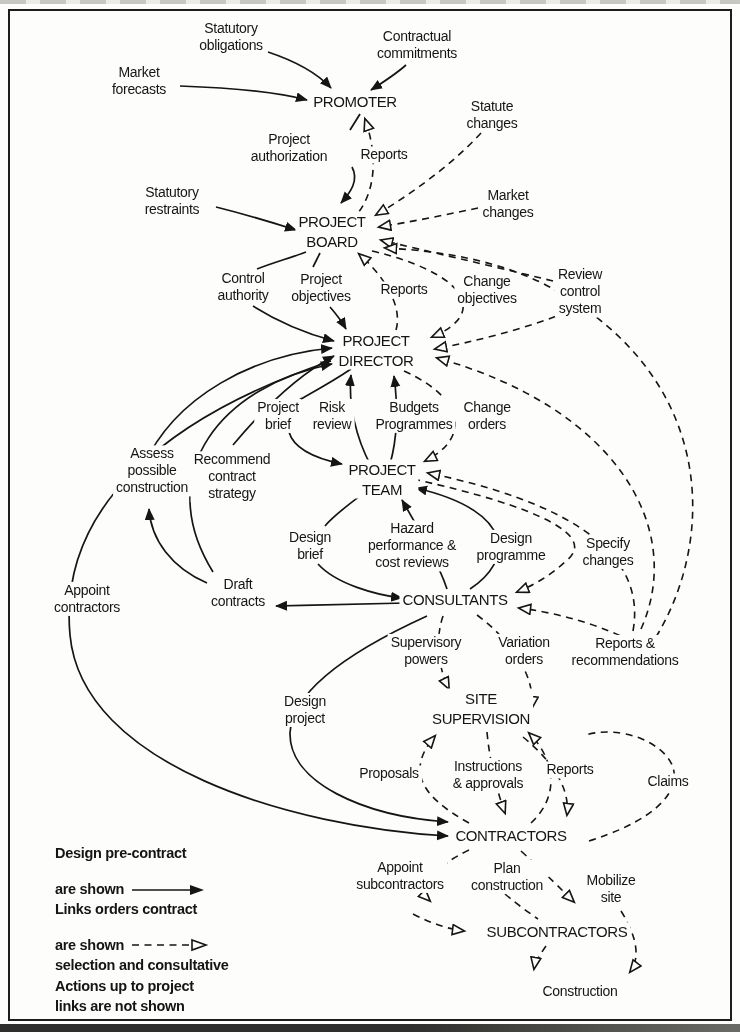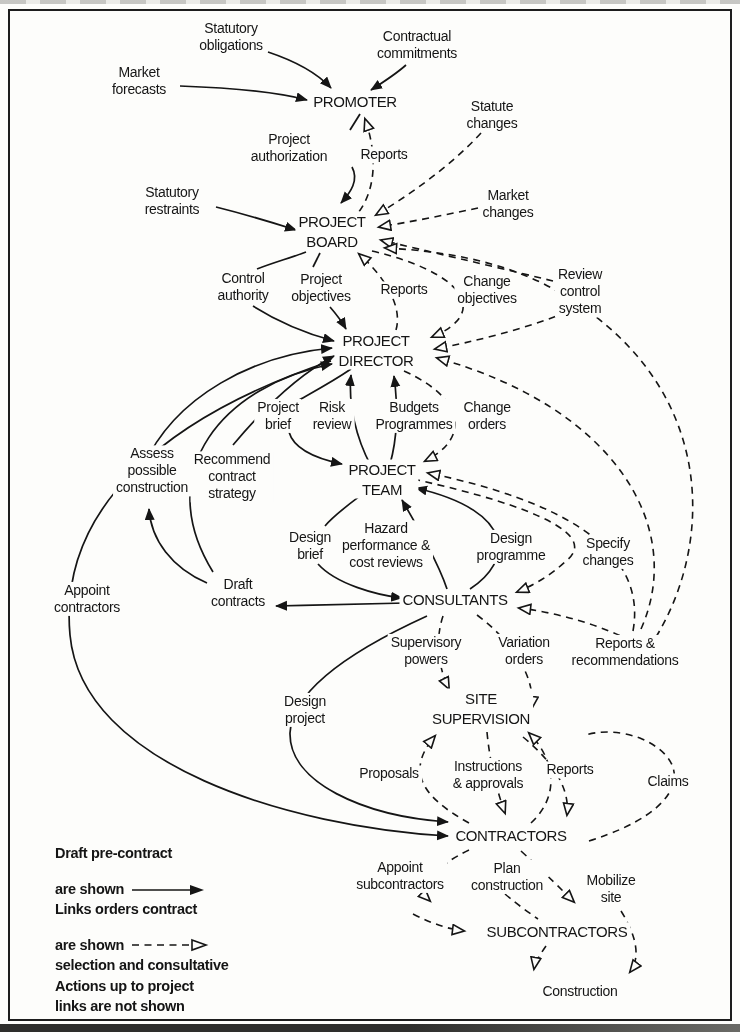--- a/index.html
+++ b/index.html
@@ -142,21 +142,21 @@
   <div class="lbl" style="left:487px;top:416px">Change
 orders</div>
   <div class="lbl" style="left:152px;top:471px">Assess
 possible
 construction</div>
   <div class="lbl" style="left:232px;top:477px">Recommend
 contract
 strategy</div>
   <div class="lbl" style="left:310px;top:546px">Design
 brief</div>
-  <div class="lbl" style="left:386px;top:546px">Hazard
+  <div class="lbl" style="left:412px;top:546px">Hazard
 performance &amp;
 cost reviews</div>
   <div class="lbl" style="left:511px;top:547px">Design
 programme</div>
   <div class="lbl" style="left:608px;top:552px">Specify
 changes</div>
   <div class="lbl" style="left:238px;top:593px">Draft
 contracts</div>
   <div class="lbl" style="left:87px;top:599px">Appoint
 contractors</div>
@@ -174,21 +174,21 @@
   <div class="lbl" style="left:570px;top:770px">Reports</div>
   <div class="lbl" style="left:668px;top:782px">Claims</div>
   <div class="lbl" style="left:400px;top:876px">Appoint
 subcontractors</div>
   <div class="lbl" style="left:507px;top:877px">Plan
 construction</div>
   <div class="lbl" style="left:611px;top:889px">Mobilize
 site</div>
 
   <div class="legend">
-    <div>Draft pre-contract</div>
+    <div>Design pre-contract</div>
     <div class="legrow">
       <span>are shown</span>
       <svg width="78" height="12">
         <line x1="2" y1="7" x2="62" y2="7" stroke="#151515" stroke-width="1.7"></line>
         <path d="M60,2 L74,7 L60,12 Z" fill="#151515"></path>
       </svg>
     </div>
     <div>Links orders contract</div>
     <div class="legrow">
       <span>are shown</span>

